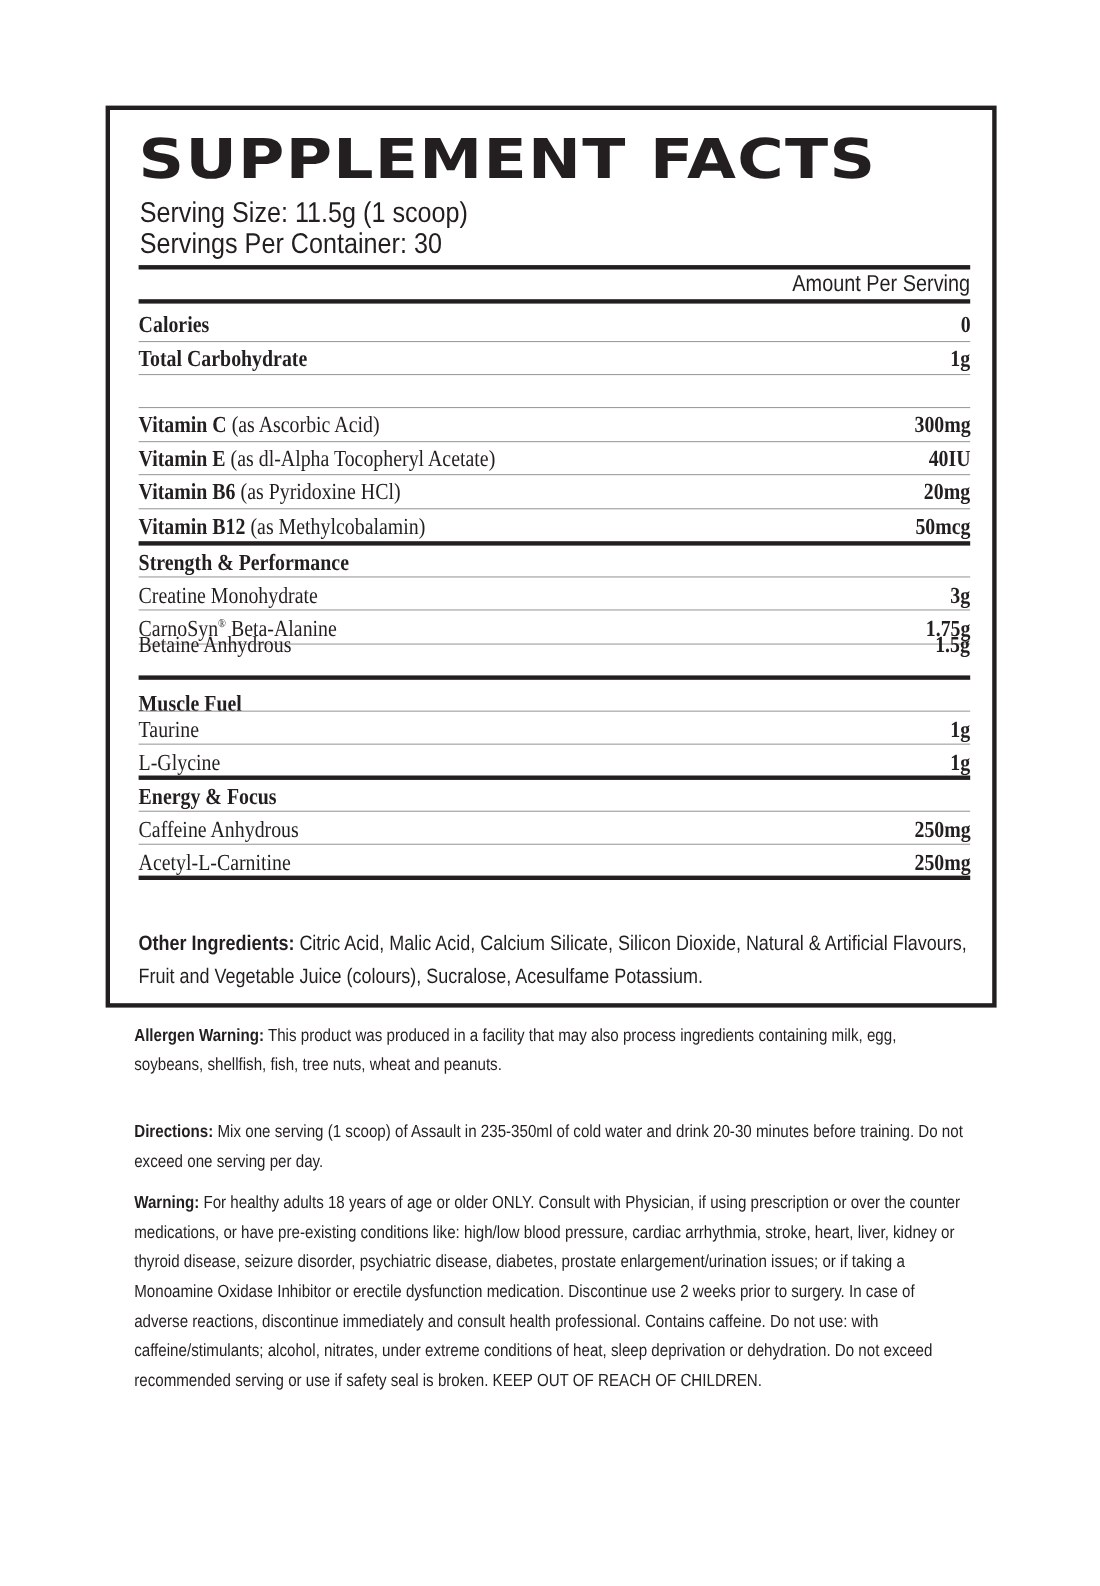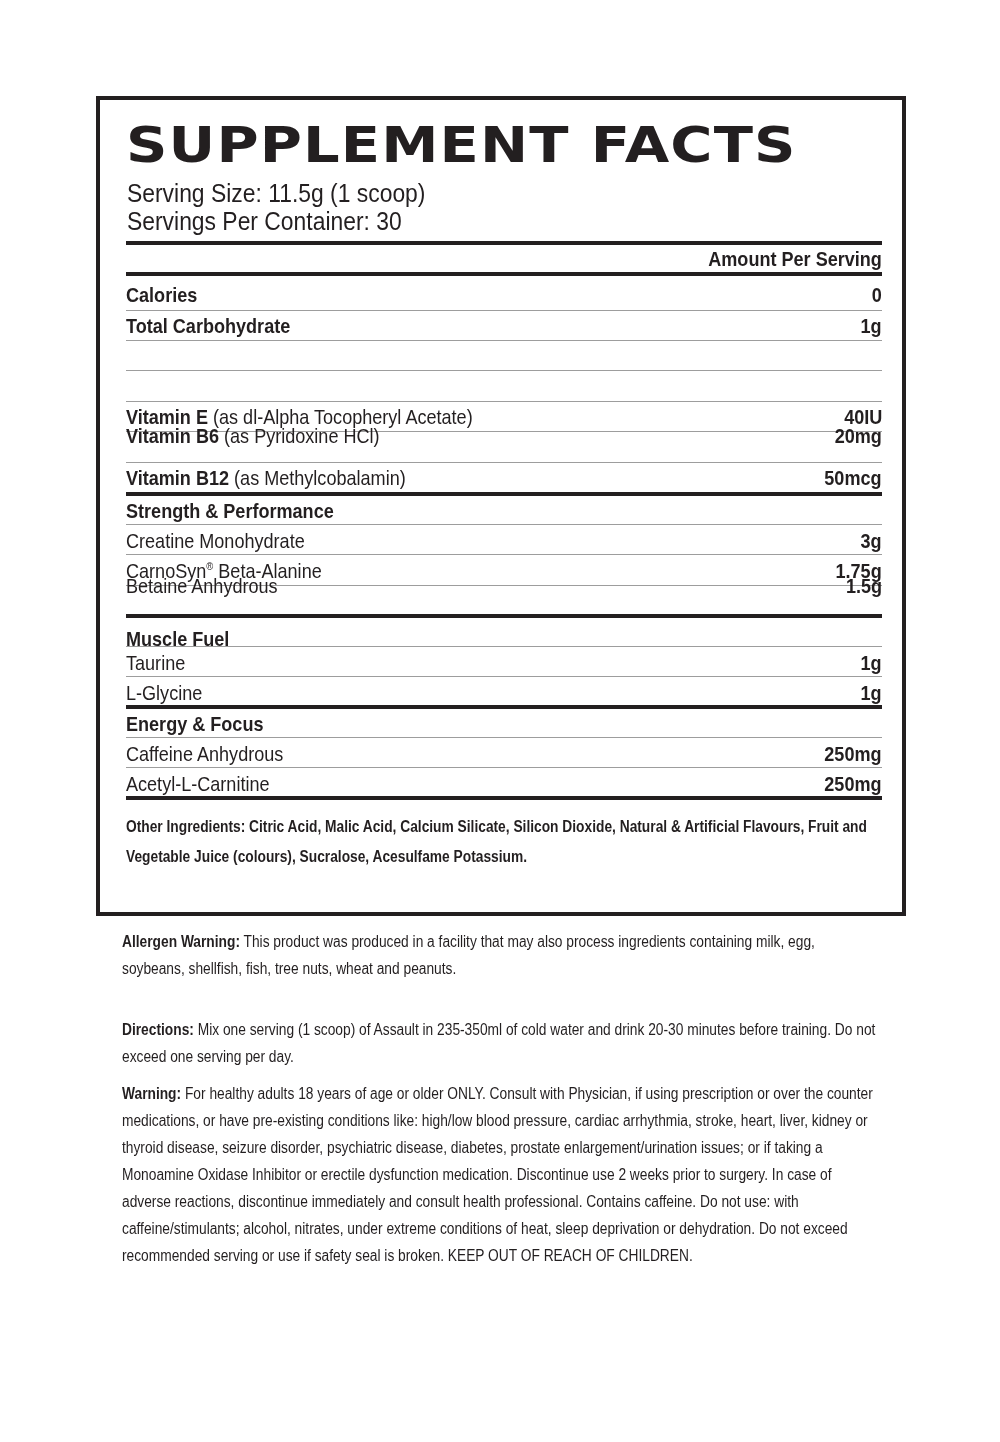--- a/index.html
+++ b/index.html
@@ -19,37 +19,37 @@
   }
   .serving {
     position: absolute; left: 27px; width: 760px;
     font-size: 26px; line-height: 30px; transform: scaleX(0.88); transform-origin: left center;
     white-space: nowrap;
   }
   .rule-thick { position: absolute; left: 26px; width: 756px; height: 4px; background: #231f20; }
   .rule-thin { position: absolute; left: 26px; width: 756px; height: 1px; background: #9d9d9d; }
   .aps {
     position: absolute; left: 26px; top: 144px; width: 756px; text-align: right;
-    font-size: 21px; font-weight: bold; line-height: 30px;
+    font-size: 21px; font-weight: normal; line-height: 30px;
   }
   .row {
     position: absolute; left: 26px; width: 756px; height: 30px;
     display: flex; justify-content: space-between; 
-    font-size: 21px; line-height: 30px;
+    font-size: 21px; line-height: 30px; font-family: Liberation Serif, serif;
   }
   .row .label { white-space: nowrap; }
   .row .label .b { font-weight: bold; }
   .row .value { font-weight: bold; white-space: nowrap; }
   .row.indent .label { padding-left: 18px; }
   .row.section .label { font-weight: bold; }
   .narrow { display: inline-block; transform: scaleX(0.86); transform-origin: left center; }
   .narrow-r { display: inline-block; transform: scaleX(0.86); transform-origin: right center; }
   .other {
-    position: absolute; left: 26px; top: 712px; width: 780px;
-    font-size: 16px; line-height: 30px; font-weight: bold;
+    position: absolute; left: 26px; top: 744px; width: 780px;
+    font-size: 19px; line-height: 30px;
   }
   .para {
     position: absolute; left: 122px; width: 780px;
     font-size: 16px; line-height: 27px;
   }
   .para b { font-weight: bold; }
   sup { font-size: 11px; vertical-align: 8px; line-height: 0; }
 </style>
 </head>
 <body>
@@ -70,29 +70,33 @@
   <div class="rule-thin" style="top:210px"></div>
 
   <div class="row" style="top:211px">
     <span class="label narrow"><span class="b">Total Carbohydrate</span><span></span></span>
     <span class="value narrow-r">1g</span>
   </div>
   <div class="rule-thin" style="top:240px"></div>
 
   <div class="rule-thin" style="top:270px"></div>
 
+  <div class="row" style="top:271px">
+    <span class="label narrow"><span class="b">Vitamin C</span><span> (as Ascorbic Acid)</span></span>
+    <span class="value narrow-r">300mg</span>
+  </div>
   <div class="rule-thin" style="top:301px"></div>
 
   <div class="row" style="top:302px">
     <span class="label narrow"><span class="b">Vitamin E</span><span> (as dl-Alpha Tocopheryl Acetate)</span></span>
     <span class="value narrow-r">40IU</span>
   </div>
   <div class="rule-thin" style="top:331px"></div>
 
-  <div class="row" style="top:321px">
+  <div class="row" style="top:332px">
     <span class="label narrow"><span class="b">Vitamin B6</span><span> (as Pyridoxine HCl)</span></span>
     <span class="value narrow-r">20mg</span>
   </div>
   <div class="rule-thin" style="top:362px"></div>
 
   <div class="row" style="top:363px">
     <span class="label narrow"><span class="b">Vitamin B12</span><span> (as Methylcobalamin)</span></span>
     <span class="value narrow-r">50mcg</span>
   </div>
   <div class="rule-thick" style="top:392px"></div>

